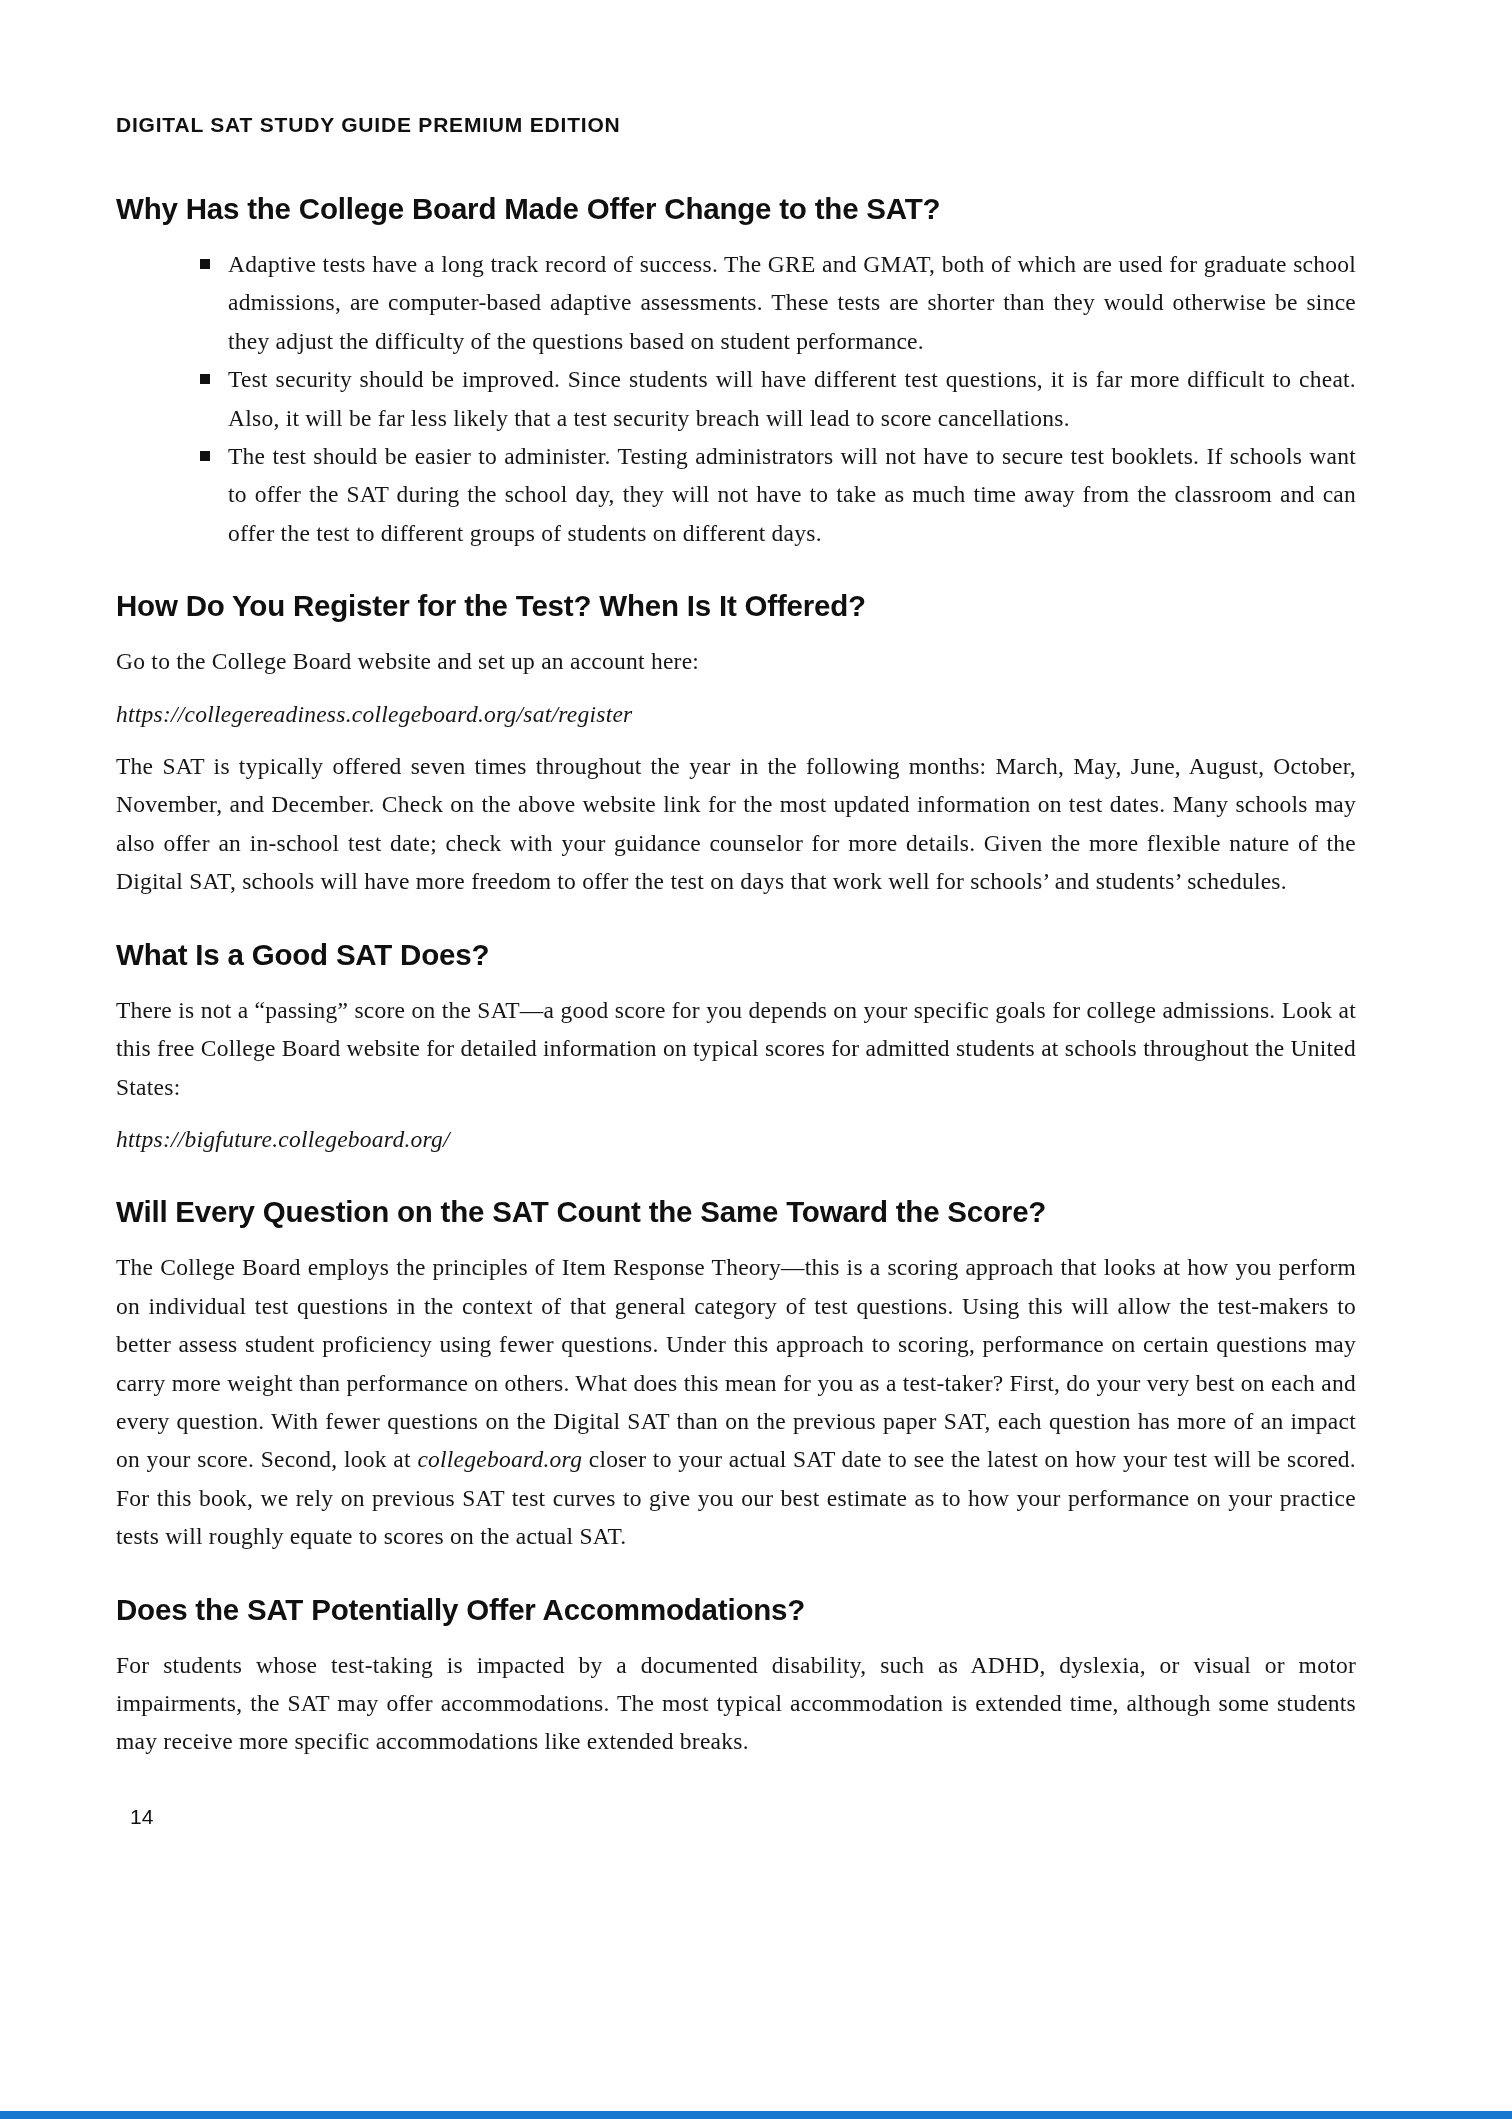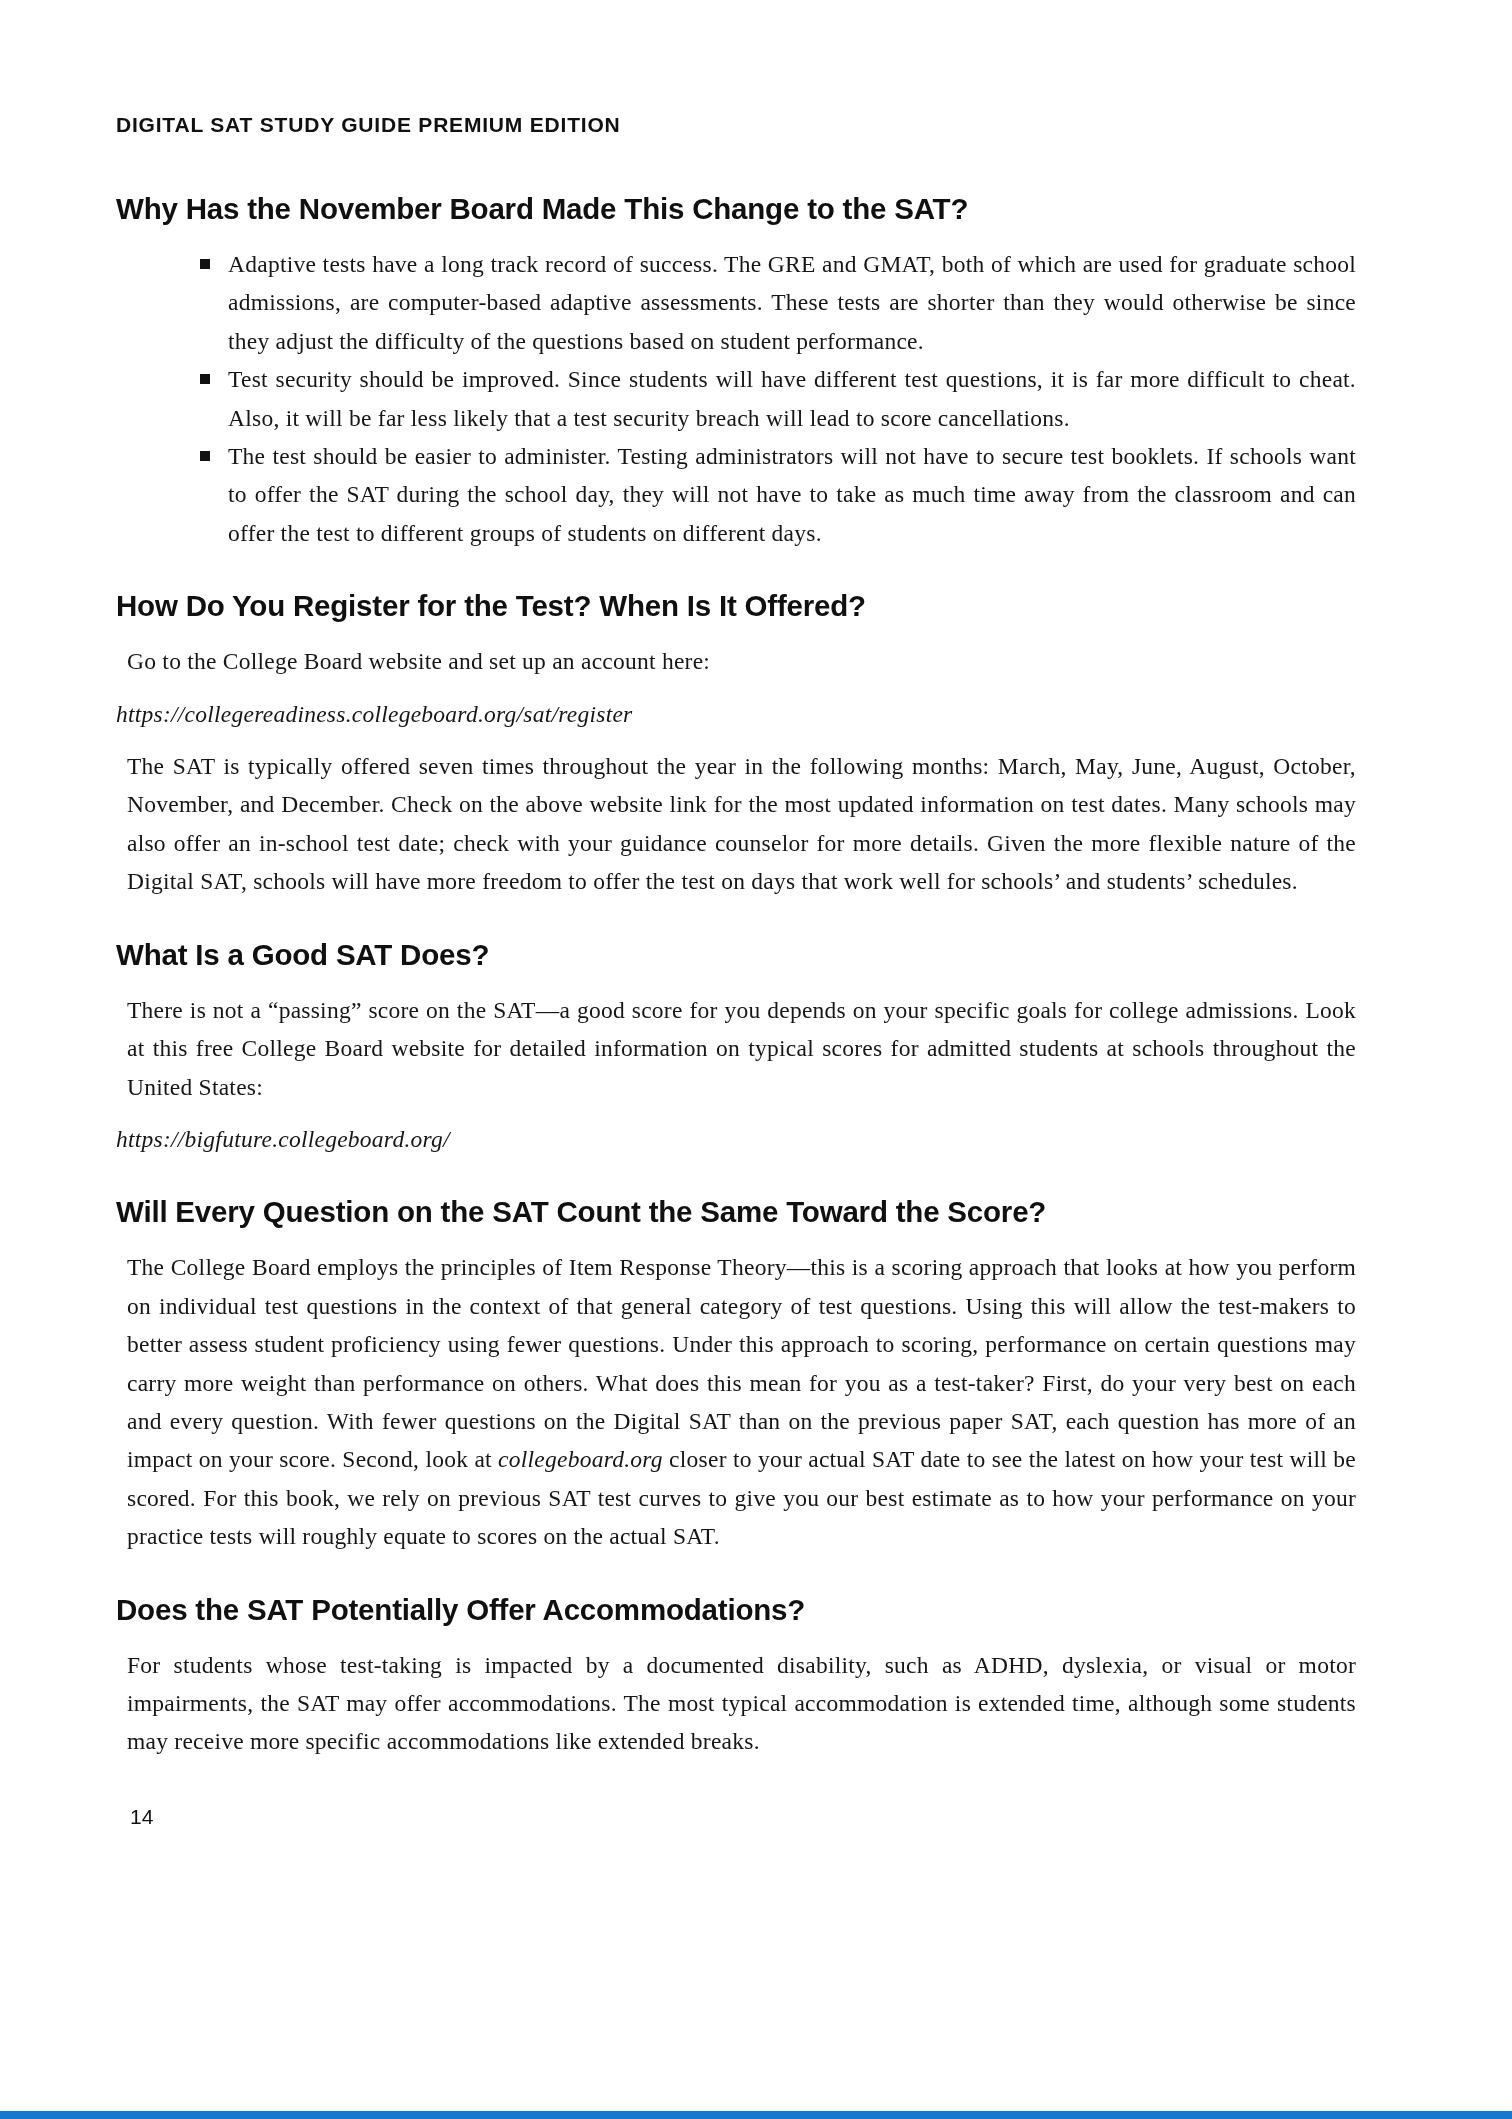--- a/index.html
+++ b/index.html
@@ -36,21 +36,21 @@
     line-height: 36px;
     color: #101010;
     margin: 36px 0 18px 0;
   }
   h2.first { margin-top: 54px; }
   .body-text {
     font-size: 23.5px;
     letter-spacing: 0.25px;
     line-height: 38.4px;
     text-align: justify;
-    margin: 0 0 14px 11px;
+    margin: 0 0 14px 0;
   }
   ul.bullet-list {
     list-style: none;
     margin: 16px 0 14px 0;
     padding: 0;
   }
   ul.bullet-list li {
     position: relative;
     padding-left: 112px;
     font-size: 23.5px;
@@ -91,21 +91,21 @@
   }
 </style>
 </head>
 <body>
 
 <div class="page">
   <div class="content">
 
     <div class="running-header">DIGITAL SAT STUDY GUIDE PREMIUM EDITION</div>
 
-    <h2 class="first">Why Has the November Board Made This Change to the SAT?</h2>
+    <h2 class="first">Why Has the College Board Made Offer Change to the SAT?</h2>
     <ul class="bullet-list">
       <li>
         <span class="bullet-marker"></span>
         <span>Adaptive tests have a long track record of success. The GRE and GMAT, both of which are used for graduate school admissions, are computer-based adaptive assessments. These tests are shorter than they would otherwise be since they adjust the difficulty of the questions based on student performance.</span>
       </li>
       <li>
         <span class="bullet-marker"></span>
       </li>
       <li>
         <span class="bullet-marker"></span>

